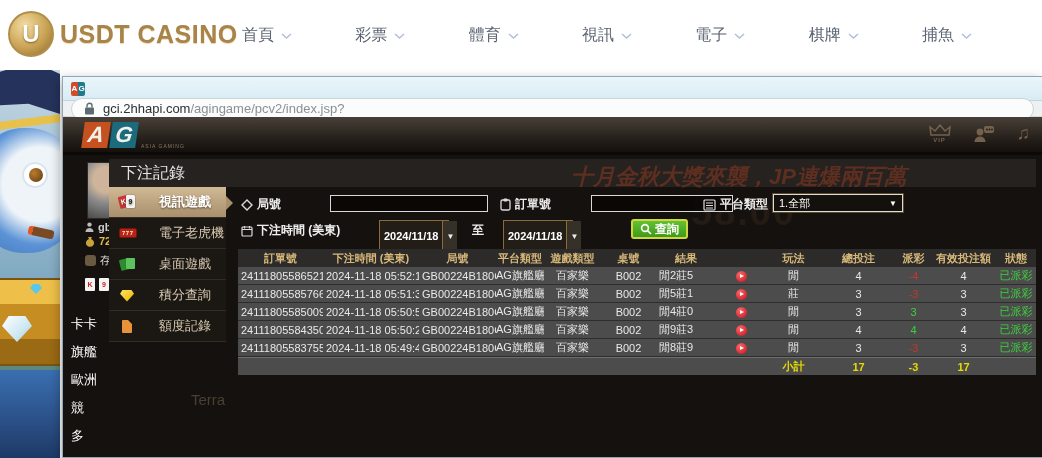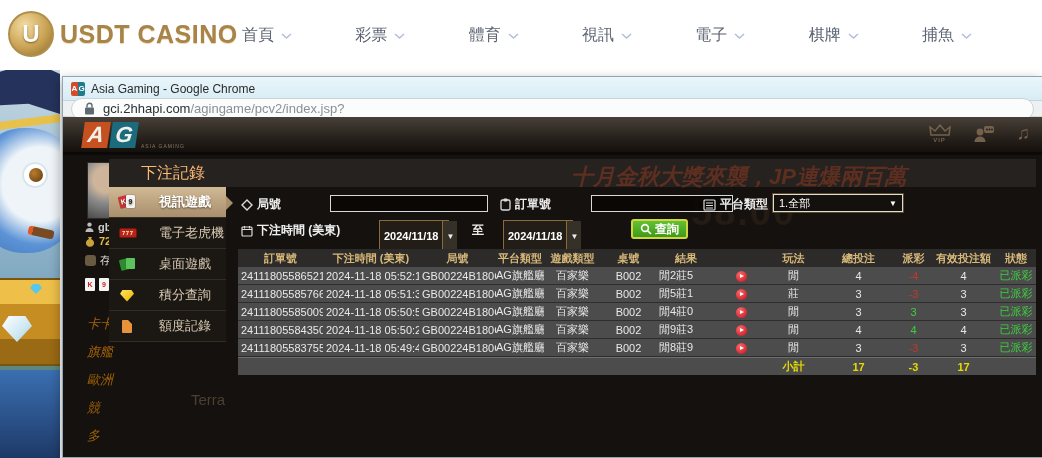--- a/index.html
+++ b/index.html
@@ -60,27 +60,27 @@
   
   .lobby { position:absolute; inset:0; z-index:1; }
   .avatar { position:absolute; left:24px; top:7px; width:38px; height:57px; background:radial-gradient(circle at 50% 30%, #cdb49a 0 30%, #8a8a8a 55%, #4a4a4a); border:1px solid #2a2a2a; }
   .lob-row { position:absolute; left:22px; display:flex; align-items:center; gap:4px; white-space:nowrap; }
   .lob-user { top:66px; font-size:11px; font-weight:bold; color:#cfcfcf; }
   .lob-bal { top:80px; font-size:11px; font-weight:bold; color:#e3bd45; }
   .lob-dep { top:98px; font-size:11px; color:#ddd; }
   .lob-vid { top:122px; font-size:11px; color:#ccc; }
   .dot-ic { width:11px; height:11px; border-radius:3px; background:#6a5a42; display:inline-block; }
   .mini-card { width:10px; height:13px; background:#f4f4f4; border-radius:1px; font-size:7px; font-weight:bold; color:#c22; text-align:center; line-height:13px; display:inline-block; }
-  .lob-menu-item { position:absolute; left:24px; font-size:13px; color:#a16207; white-space:nowrap;font-style:italic; }
+  .lob-menu-item { position:absolute; left:8px; font-size:13px; color:#ffffff; white-space:nowrap; }
   .lob-dealer { position:absolute; left:128px; top:236px; font-size:15px; color:#4a3f33; }
   .faint-num { position:absolute; left:628px; top:36px; font-size:38px; font-weight:bold; color:rgba(120,95,55,.14); letter-spacing:2px; }
 
   
   .panel-titlebar { position:absolute; left:46px; top:4px; width:927px; height:28px; background:#262220; z-index:2; display:flex; align-items:center; }
-  .panel-title { font-size:16px; color:#fdba74; padding-left:32px; }
+  .panel-title { font-size:16px; color:#e5e5e5; padding-left:12px; }
   .promo { position:absolute; left:462px; top:3px; font-size:22px; font-weight:bold; font-style:italic; color:rgba(150,60,32,.5); white-space:nowrap; }
 
   
   .sidebar { position:absolute; left:46px; top:32px; width:117px; z-index:3; }
   .side-item { height:31px; display:flex; align-items:center; gap:23px; padding-left:10px; background:#1b1713; border-bottom:1px solid #322c25; color:#d8cab2; font-size:13px; cursor:pointer; position:relative; }
   .side-item.selected { background:linear-gradient(180deg,#d0b995,#a98f6d); color:#fff; text-shadow:0 1px 2px #5a4a32; font-weight:bold; }
   .side-item.selected::after { content:""; position:absolute; right:-7px; top:9px; border-left:7px solid #a98f6d; border-top:7px solid transparent; border-bottom:7px solid transparent; }
   .icon16 { width:17px; height:15px; position:relative; display:inline-block; flex:none; }
   .ic-cards::before { content:"K"; position:absolute; left:0; top:1px; width:9px; height:12px; background:#c33; border-radius:1px; color:#fff; font-size:7px; font-weight:bold; text-align:center; line-height:12px; transform:rotate(-14deg); }
   .ic-cards::after { content:"9"; position:absolute; left:7px; top:0; width:9px; height:13px; background:#f4f4f4; border-radius:1px; color:#222; font-size:7px; font-weight:bold; text-align:center; line-height:13px; box-shadow:0 0 1px #000; }
@@ -188,21 +188,20 @@
     <div class="art-gem-top"></div>
     <div class="art-cloth"></div>
   </div>
 
   <div class="chrome-window">
     <div class="titlebar">
       <div class="favicon">
           <i class="fa">A</i>
           <i class="fg">G</i>
         </div>
-      <div class="window-title">Asia Gaming - Google Chrome</div>
     </div>
     <div class="urlbar">
       <div class="url-input">
         <svg width="11" height="13" viewBox="0 0 11 13">
             <rect x="1" y="5.5" width="9" height="7" rx="1" fill="#5f6a70"></rect>
             <path d="M3 5.5V3.8a2.5 2.5 0 015 0v1.7" fill="none" stroke="#5f6a70" stroke-width="1.4"></path>
           </svg>
         <span class="url-text"><b>gci.2hhapi.com</b><span>/agingame/pcv2/index.jsp?</span></span>
       </div>
     </div>

